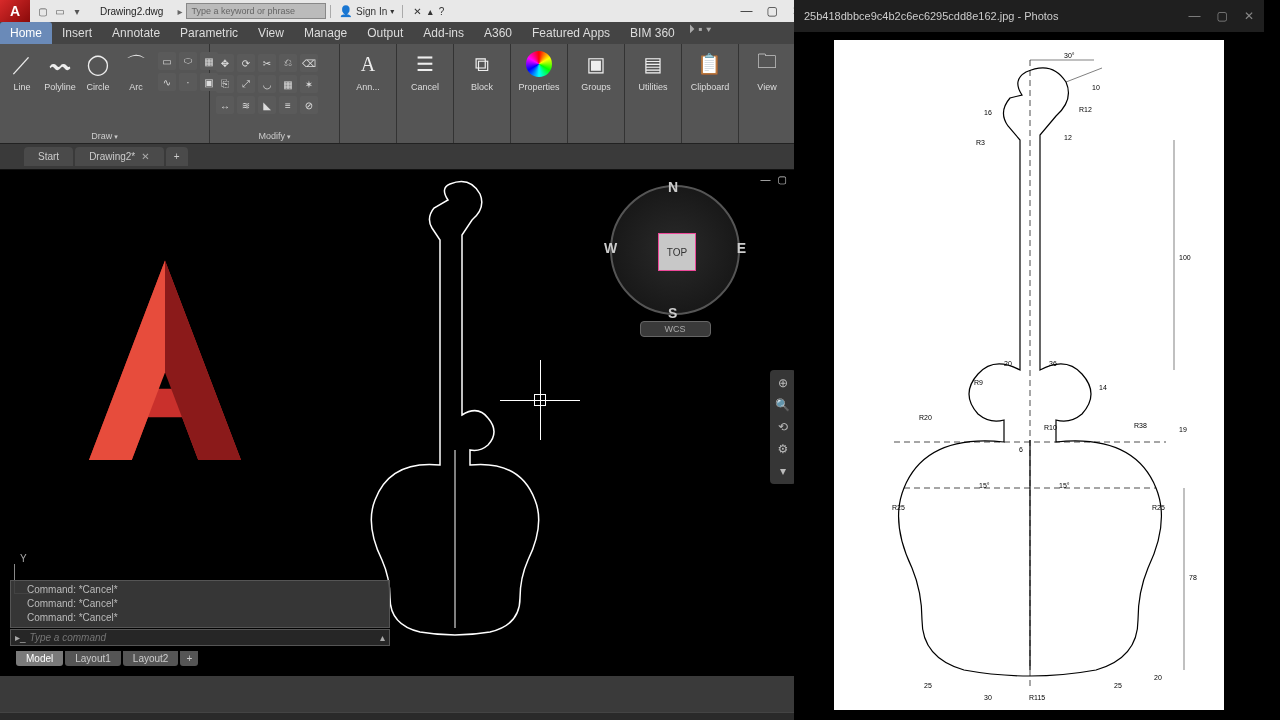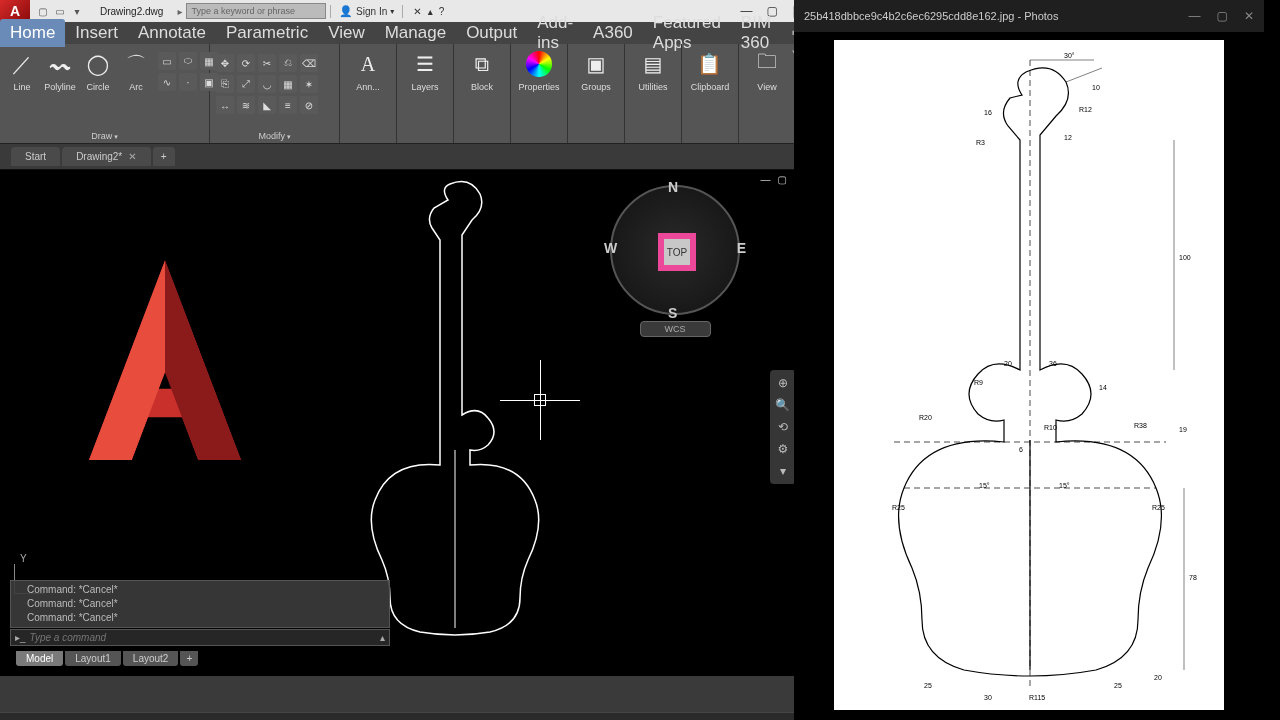--- a/index.html
+++ b/index.html
@@ -15,38 +15,38 @@
 .qat .doc-title { padding:0 10px; color:#222; }
 .qat .search-box { flex:0 0 140px; height:16px; background:#bbb; border:1px solid #888; font-size:9px; color:#666; display:flex; align-items:center; padding:0 4px; }
 .qat .signin { display:flex; align-items:center; gap:3px; padding:0 8px; border-left:1px solid #aaa; border-right:1px solid #aaa; margin:0 4px; }
 .qat .signin span:first-child { font-size:11px; }
 .qat .top-icons { display:flex; gap:6px; padding:0 6px; }
 .qat .top-icons span { cursor:pointer; }
 .qat .spacer { flex:1; }
 .qat .win-btns { display:flex; gap:14px; padding:0 8px; font-size:12px; }
 .qat .win-btns span { cursor:pointer; }
 
-.ribbon-tabs { height:22px; background:#444; display:flex; align-items:center; font-size:17px; }
+.ribbon-tabs { height:22px; background:#444; display:flex; align-items:flex-start; font-size:12px; }
 .ribbon-tabs .tab { padding:4px 10px; color:#ddd; cursor:pointer; }
 .ribbon-tabs .tab.active { background:#6a8ab8; color:#fff; border-radius:3px 3px 0 0; }
 .ribbon-tabs .extra { margin-left:4px; color:#aaa; }
 
 .ribbon { height:100px; background:#555; display:flex; border-bottom:1px solid #222; }
 .panel { display:flex; flex-direction:column; border-right:1px solid #333; padding:4px 6px 2px; }
 .panel .row { display:flex; gap:6px; }
 .panel .bigbtn { display:flex; flex-direction:column; align-items:center; width:44px; cursor:pointer; }
 .panel .bigbtn .ico { width:32px; height:32px; display:flex; align-items:center; justify-content:center; font-size:20px; color:#eee; }
 .panel .bigbtn .lbl { font-size:9px; text-align:center; color:#ddd; margin-top:2px; }
 .panel .smallgrid { display:grid; grid-template-columns:repeat(3,18px); grid-auto-rows:18px; gap:3px; }
 .panel .smallgrid span { display:flex; align-items:center; justify-content:center; font-size:10px; color:#ddd; background:#5a5a5a; cursor:pointer; border-radius:2px; }
 .panel .title { font-size:9px; color:#ccc; text-align:center; margin-top:auto; padding-top:2px; }
 .panel .title::after { content:" ▾"; font-size:7px; }
 .wheel { width:26px; height:26px; border-radius:50%; background:conic-gradient(red,yellow,lime,cyan,blue,magenta,red); }
 
-.doc-tabs { height:26px; background:#3a3a3a; display:flex; align-items:center; padding-left:11px; gap:2px; border-bottom:1px solid #111; }
+.doc-tabs { height:26px; background:#3a3a3a; display:flex; align-items:center; padding-left:24px; gap:2px; border-bottom:1px solid #111; }
 .doc-tabs .dtab { padding:4px 14px; background:#4a4a4a; font-size:10px; color:#ccc; border-radius:4px 4px 0 0; cursor:pointer; display:flex; align-items:center; gap:6px; }
 .doc-tabs .dtab .close { font-size:10px; color:#aaa; }
 .doc-tabs .dtab.plus { padding:4px 8px; }
 
 .canvas { position:relative; width:100%; height:506px; background:#000; }
 .overlay-title { position:absolute; left:12px; top:12px; font-family:"Trajan Pro","Times New Roman",serif; font-size:36px; color:#fff; letter-spacing:1px; }
 .a-big { position:absolute; left:70px; top:90px; }
 .a-big svg { width:190px; height:210px; }
 
 .guitar { position:absolute; left:350px; top:10px; }
@@ -58,21 +58,21 @@
 .crosshair .box { position:absolute; width:12px; height:12px; border:1px solid #fff; top:34px; left:34px; }
 
 .viewcube { position:absolute; right:60px; top:15px; width:150px; text-align:center; }
 .compass { position:relative; width:130px; height:130px; margin:0 auto; }
 .compass .ring { position:absolute; inset:0; border-radius:50%; border:2px solid #555; background:radial-gradient(circle at 50% 50%, #2a2a2a 0%, #111 100%); }
 .compass .dir { position:absolute; font-size:14px; color:#ccc; font-weight:bold; }
 .compass .n { top:-6px; left:58px; }
 .compass .s { bottom:-6px; left:58px; }
 .compass .e { right:-6px; top:55px; }
 .compass .w { left:-6px; top:55px; }
-.compass .top { position:absolute; top:48px; left:48px; width:38px; height:38px; background:#c8c8c8; color:#333; font-size:10px; display:flex; align-items:center; justify-content:center; border:6px solid #ec4899; }
+.compass .top { position:absolute; top:48px; left:48px; width:38px; height:38px; background:#c8c8c8; color:#333; font-size:10px; display:flex; align-items:center; justify-content:center; border:1px solid #ec4899; }
 .wcs { margin-top:6px; display:inline-block; padding:2px 24px; background:#3a3a3a; border:1px solid #666; border-radius:4px; font-size:9px; color:#aaa; }
 .mini-ctrl { position:absolute; right:6px; top:4px; font-size:10px; color:#ccc; letter-spacing:2px; }
 
 .navbar { position:absolute; right:14px; top:200px; width:26px; background:rgba(90,90,90,.6); border-radius:4px; padding:6px 0; display:flex; flex-direction:column; gap:8px; align-items:center; }
 .navbar span { font-size:12px; color:#bbb; cursor:pointer; }
 
 .ucs { position:absolute; left:12px; bottom:100px; font-size:10px; color:#aaa; }
 .ucs .y { position:absolute; bottom:12px; left:8px; }
 .ucs .axis-v { position:absolute; bottom:-18px; left:2px; width:1px; height:30px; background:#888; }
 .ucs .axis-h { position:absolute; bottom:-18px; left:2px; width:30px; height:1px; background:#888; }
@@ -200,21 +200,21 @@
     </div>
     <div class="panel">
         <div class="bigbtn">
           <div class="ico" style="font-family:serif;">A</div>
           <div class="lbl">Ann...</div>
         </div>
       </div>
     <div class="panel">
         <div class="bigbtn">
           <div class="ico">☰</div>
-          <div class="lbl">Layers</div>
+          <div class="lbl">Cancel</div>
         </div>
       </div>
     <div class="panel">
         <div class="bigbtn">
           <div class="ico">⧉</div>
           <div class="lbl">Block</div>
         </div>
       </div>
     <div class="panel">
         <div class="bigbtn">

